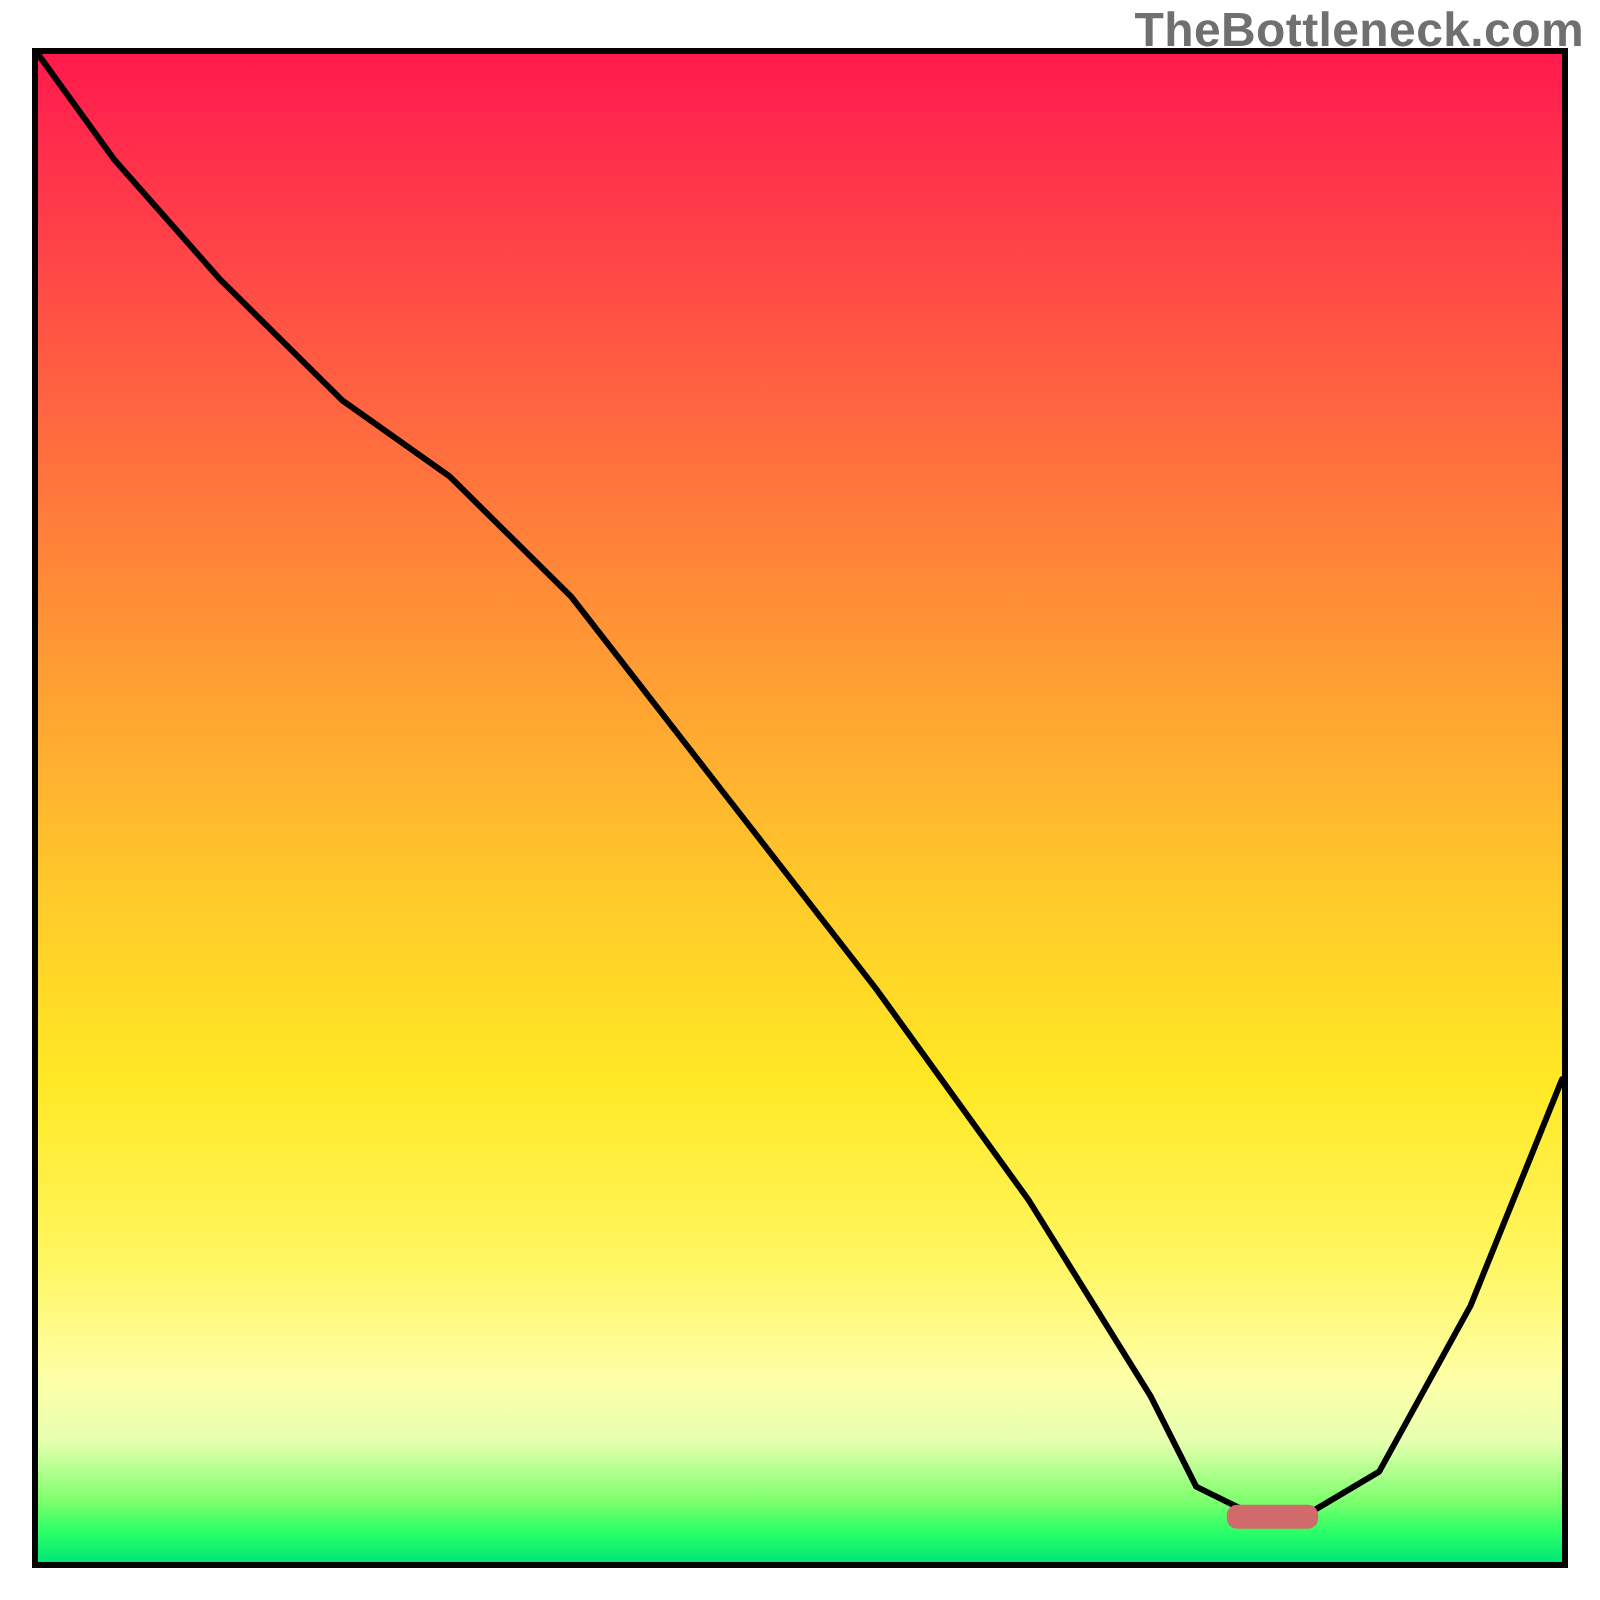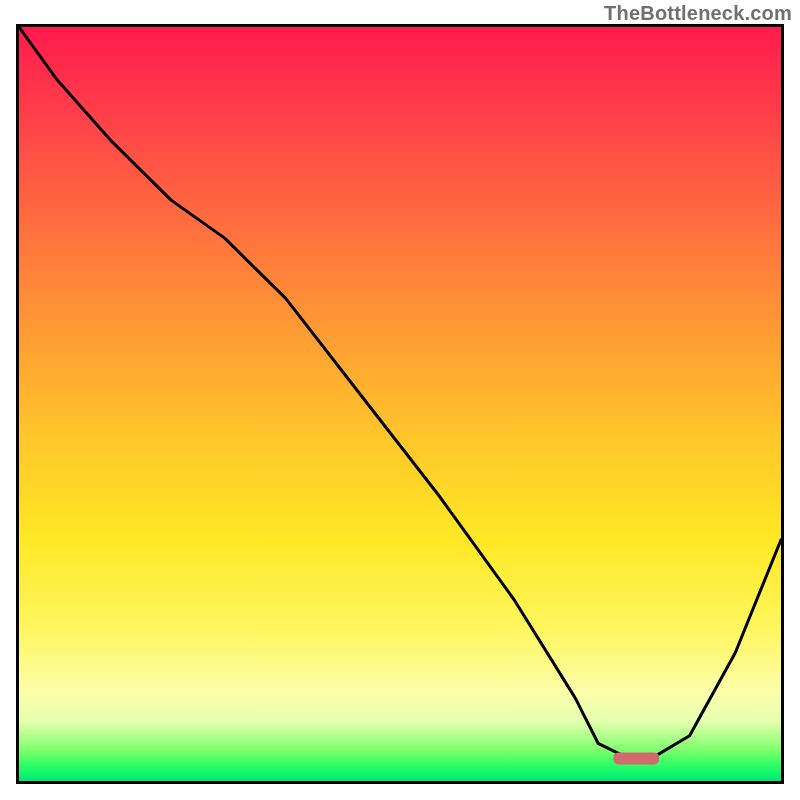--- a/index.html
+++ b/index.html
@@ -14,21 +14,21 @@
   .wrap {
     position: relative;
     width: 800px;
     height: 800px;
   }
   .watermark {
     position: absolute;
     top: 2px;
     right: 8px;
     color: #707070;
-    font-size: 20px;
+    font-size: 24px;
     font-weight: 600;
     letter-spacing: 0.2px;
     margin-left: 20px;
   }
   .plot-frame {
     position: absolute;
     left: 16px;
     top: 24px;
     width: 768px;
     height: 760px;

